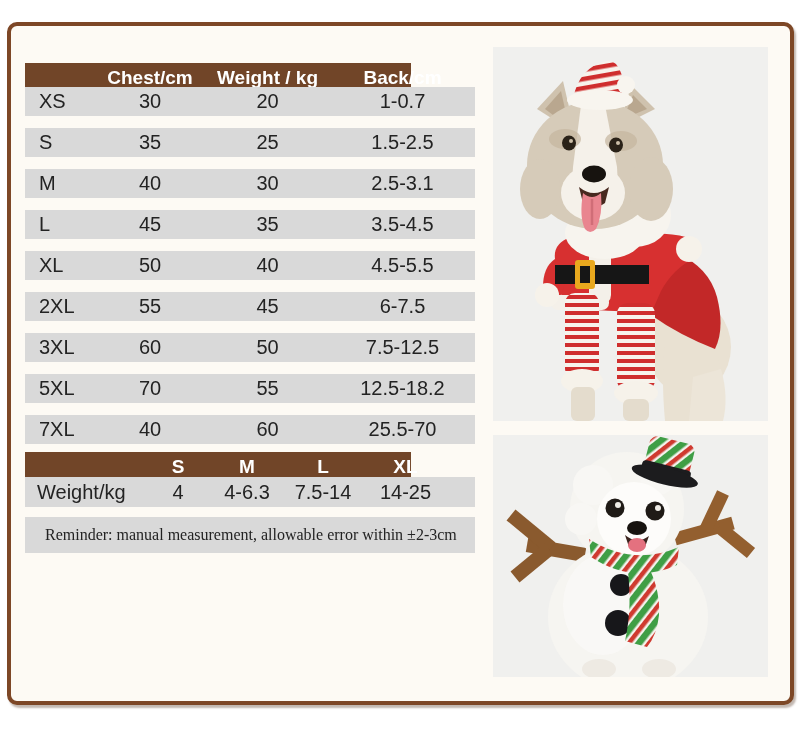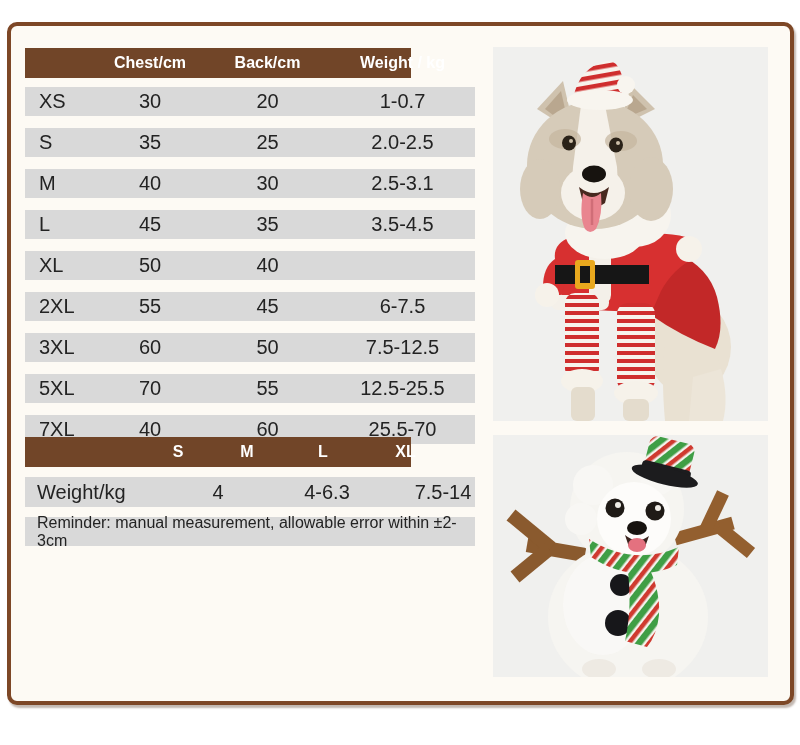--- a/index.html
+++ b/index.html
@@ -11,22 +11,22 @@
     border:4px solid var(--frame-border, #7d4726);
     border-radius:10px;
     background:var(--frame-background, #fdfaf4);
     box-shadow:2px 3px 2px rgba(80,50,28,.35);
   }
 
   .bar {
     position:absolute; left:25px; width:386px; height:30px;
     background:var(--header-bar, #714528);
     color:var(--header-text, #ffffff);
-    font-weight:bold; font-size:16px;
-    display:grid; align-items:center;
+    font-weight:bold; font-size:19px;
+    display:grid; align-items:center;margin-top:15px;
   }
   .t1-cols { grid-template-columns:70px 110px 125px 145px; }
   .t2-cols { grid-template-columns:120px 66px 72px 80px 85px 27px; }
   .bar .c, .row .c { text-align:center; }
 
   #t1-header { top:48px; }
   #t1-body {
     position:absolute; left:25px; top:87px; width:450px;
     display:flex; flex-direction:column; gap:12px;
   }
@@ -35,96 +35,97 @@
     color:var(--cell-text, #232323); font-size:20px;
     display:grid; grid-template-columns:70px 110px 125px 145px; align-items:center;
   }
   .row .size { text-align:left; padding-left:14px; }
 
   #t2-header { top:437px; }
   #t2-row {
     position:absolute; left:25px; top:477px; width:450px; height:30px;
     background:var(--row-background, #d9d9d9);
     color:var(--cell-text, #232323); font-size:20px;
-    display:grid; grid-template-columns:120px 66px 72px 80px 85px 27px; align-items:center;gap:40px;
+    display:grid; grid-template-columns:120px 66px 72px 80px 85px 27px; align-items:center;
   }
   #t2-row .label { text-align:left; padding-left:12px; }
   #t2-row .c { text-align:center; }
 
   #reminder {
-    position:absolute; left:25px; top:517px; width:450px; height:29px;
+    position:absolute; left:25px; top:517px; width:450px; height:36px;
     background:var(--row-background, #d9d9d9);
     color:var(--cell-text, #232323); font-size:16px;
-    display:flex; align-items:center; padding-left:12px;
+    display:flex; align-items:center; padding-left:20px;font-family:Liberation Serif, serif;
   }
 
   .photo { position:absolute; left:493px; background:var(--photo-background, #f0f0ee); }
   #photo-top { top:47px; width:275px; height:374px; }
   #photo-bottom { top:435px; width:275px; height:242px; }
   .photo svg { display:block; width:100%; height:100%; }
 </style>
 </head>
 <body>
 
 <div class="frame"></div>
 
 <div class="bar t1-cols" id="t1-header">
   <div class="c"></div>
   <div class="c">Chest/cm</div>
+  <div class="c">Weight / kg</div>
   <div class="c">Back/cm</div>
-  <div class="c">Weight / kg</div>
 </div>
 
 <div id="t1-body">
   <div class="row">
     <div class="c size">XS</div>
     <div class="c">30</div>
     <div class="c">20</div>
     <div class="c">1-0.7</div>
   </div>
   <div class="row">
     <div class="c size">S</div>
     <div class="c">35</div>
     <div class="c">25</div>
-    <div class="c">2.0-2.5</div>
+    <div class="c">1.5-2.5</div>
   </div>
   <div class="row">
     <div class="c size">M</div>
     <div class="c">40</div>
     <div class="c">30</div>
     <div class="c">2.5-3.1</div>
   </div>
   <div class="row">
     <div class="c size">L</div>
     <div class="c">45</div>
     <div class="c">35</div>
     <div class="c">3.5-4.5</div>
   </div>
   <div class="row">
     <div class="c size">XL</div>
     <div class="c">50</div>
     <div class="c">40</div>
+    <div class="c">4.5-5.5</div>
   </div>
   <div class="row">
     <div class="c size">2XL</div>
     <div class="c">55</div>
     <div class="c">45</div>
     <div class="c">6-7.5</div>
   </div>
   <div class="row">
     <div class="c size">3XL</div>
     <div class="c">60</div>
     <div class="c">50</div>
     <div class="c">7.5-12.5</div>
   </div>
   <div class="row">
     <div class="c size">5XL</div>
     <div class="c">70</div>
     <div class="c">55</div>
-    <div class="c">12.5-25.5</div>
+    <div class="c">12.5-18.2</div>
   </div>
   <div class="row">
     <div class="c size">7XL</div>
     <div class="c">40</div>
     <div class="c">60</div>
     <div class="c">25.5-70</div>
   </div>
 </div>
 
 <div class="bar t2-cols" id="t2-header">

